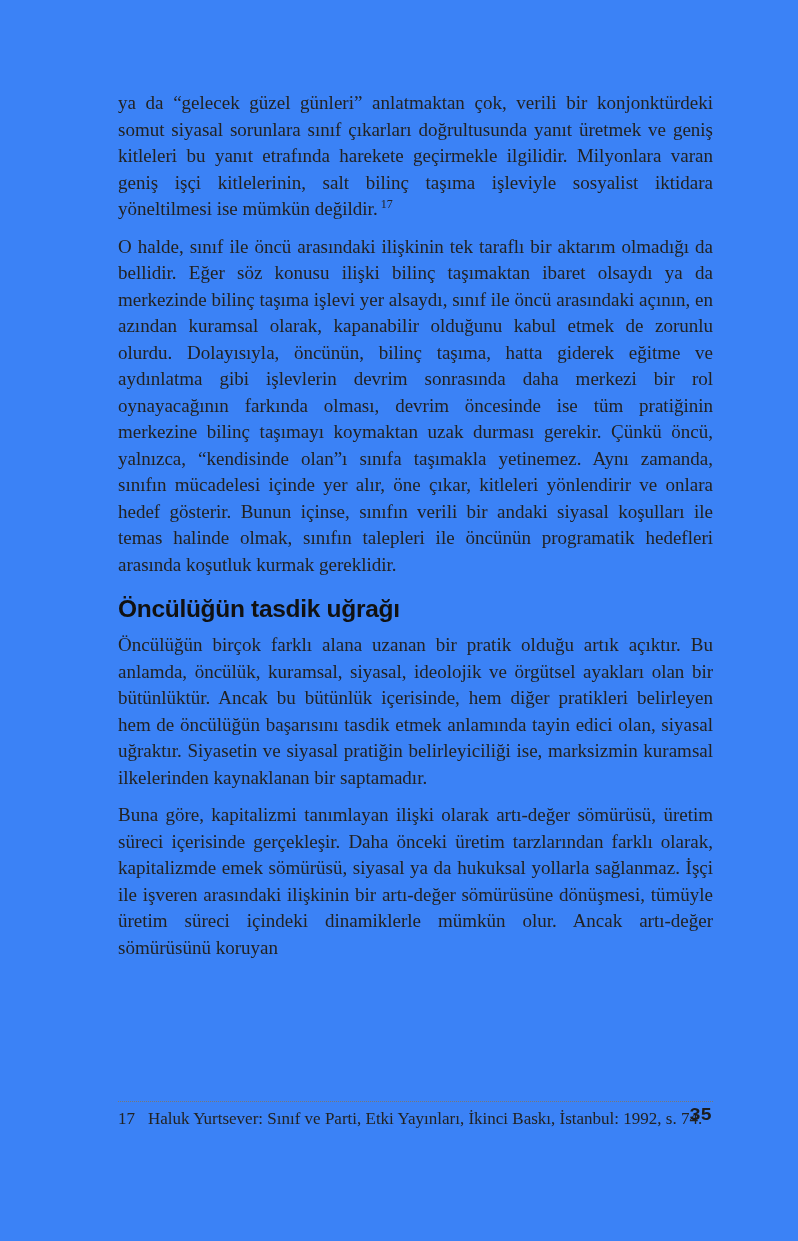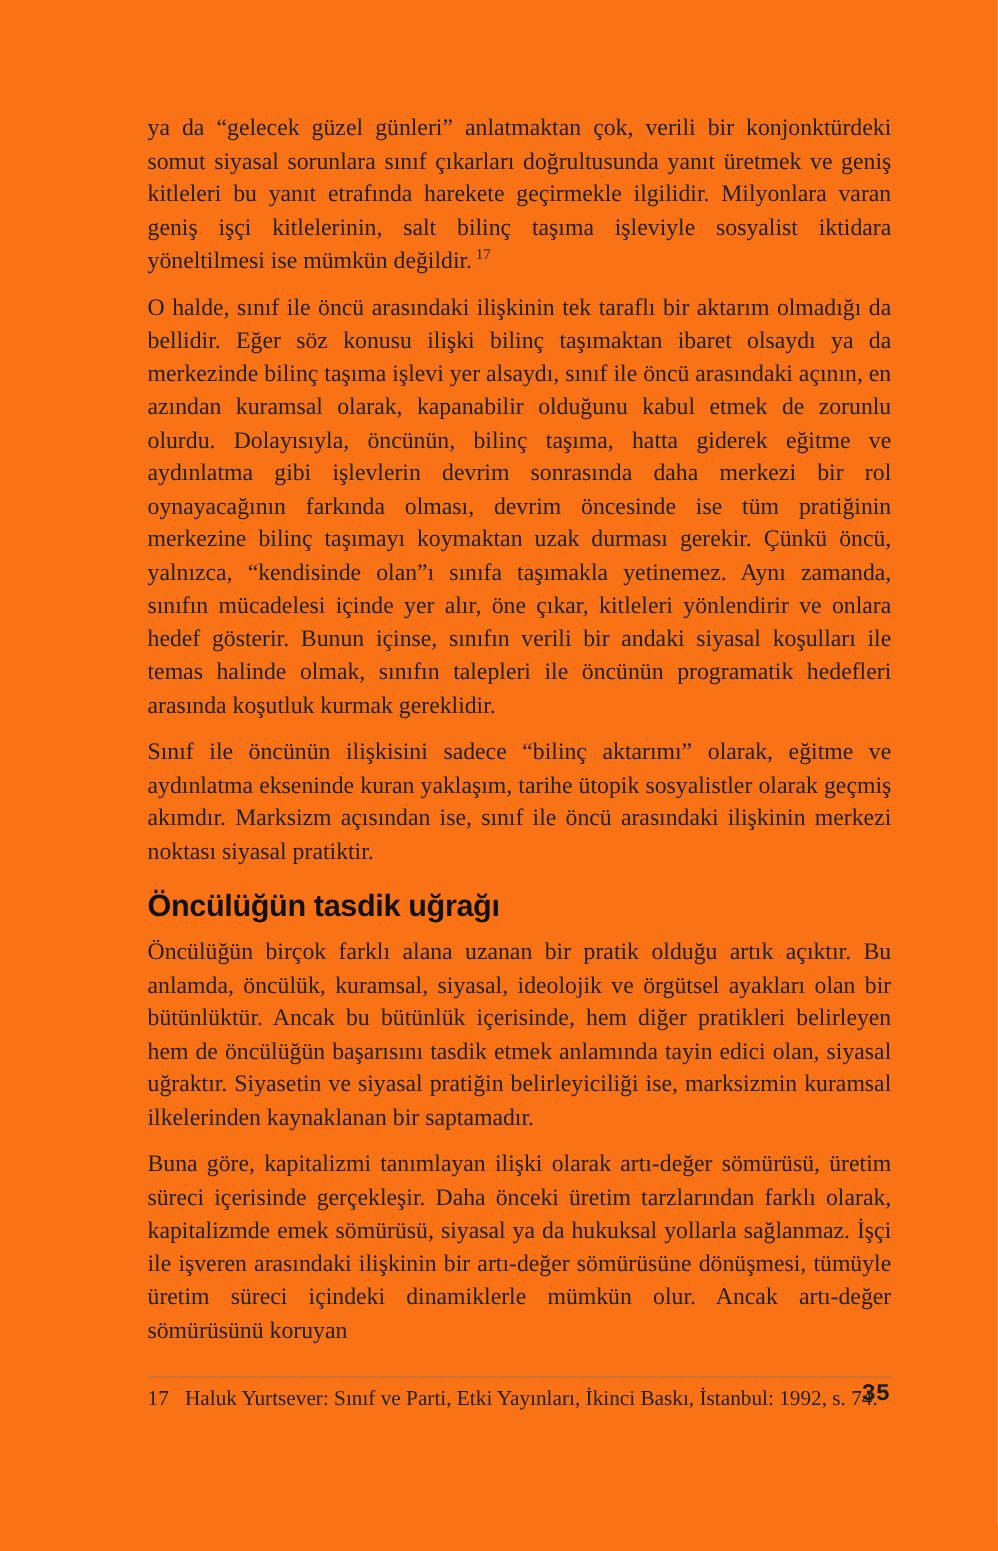--- a/index.html
+++ b/index.html
@@ -11,21 +11,21 @@
     height: 1241px;
     background: #ffffff;
     position: relative;
     font-family: "Liberation Serif", serif;
     color: #222222;
     overflow: hidden;
   }
   .page {
     position: absolute;
     inset: 0;
-    background: #f97316;
+    background: #3b82f6;
   }
   .content {
     position: absolute;
     left: 118px;
     top: 90px;
     width: 595px;
     height: 1005px;
     overflow: hidden;
   }
   .body-para {
@@ -82,21 +82,20 @@
 <body>
 
 <div class="page">
 
   <div class="content">
 
     <p class="body-para"><span>ya da “gelecek güzel günleri” anlatmaktan çok, verili bir konjonktürdeki somut siyasal sorunlara sınıf çıkarları doğrultusunda yanıt üretmek ve geniş kitleleri bu yanıt etrafında harekete geçirmekle ilgilidir. Milyonlara varan geniş işçi kitlelerinin, salt bilinç taşıma işleviyle sosyalist iktidara yöneltilmesi ise mümkün değildir.</span><sup class="fn-ref">17</sup></p>
 
     <p class="body-para">O halde, sınıf ile öncü arasındaki ilişkinin tek taraflı bir aktarım olmadığı da bellidir. Eğer söz konusu ilişki bilinç taşımaktan ibaret olsaydı ya da merkezinde bilinç taşıma işlevi yer alsaydı, sınıf ile öncü arasındaki açının, en azından kuramsal olarak, kapanabilir olduğunu kabul etmek de zorunlu olurdu. Dolayısıyla, öncünün, bilinç taşıma, hatta giderek eğitme ve aydınlatma gibi işlevlerin devrim sonrasında daha merkezi bir rol oynayacağının farkında olması, devrim öncesinde ise tüm pratiğinin merkezine bilinç taşımayı koymaktan uzak durması gerekir. Çünkü öncü, yalnızca, “kendisinde olan”ı sınıfa taşımakla yetinemez. Aynı zamanda, sınıfın mücadelesi içinde yer alır, öne çıkar, kitleleri yönlendirir ve onlara hedef gösterir. Bunun içinse, sınıfın verili bir andaki siyasal koşulları ile temas halinde olmak, sınıfın talepleri ile öncünün programatik hedefleri arasında koşutluk kurmak gereklidir.</p>
 
-    <p class="body-para">Sınıf ile öncünün ilişkisini sadece “bilinç aktarımı” olarak, eğitme ve aydınlatma ekseninde kuran yaklaşım, tarihe ütopik sosyalistler olarak geçmiş akımdır. Marksizm açısından ise, sınıf ile öncü arasındaki ilişkinin merkezi noktası siyasal pratiktir.</p>
 
     <h2 class="section-heading">Öncülüğün tasdik uğrağı</h2>
 
     <p class="body-para">Öncülüğün birçok farklı alana uzanan bir pratik olduğu artık açıktır. Bu anlamda, öncülük, kuramsal, siyasal, ideolojik ve örgütsel ayakları olan bir bütünlüktür. Ancak bu bütünlük içerisinde, hem diğer pratikleri belirleyen hem de öncülüğün başarısını tasdik etmek anlamında tayin edici olan, siyasal uğraktır. Siyasetin ve siyasal pratiğin belirleyiciliği ise, marksizmin kuramsal ilkelerinden kaynaklanan bir saptamadır.</p>
 
     <p class="body-para">Buna göre, kapitalizmi tanımlayan ilişki olarak artı-değer sömürüsü, üretim süreci içerisinde gerçekleşir. Daha önceki üretim tarzlarından farklı olarak, kapitalizmde emek sömürüsü, siyasal ya da hukuksal yollarla sağlanmaz. İşçi ile işveren arasındaki ilişkinin bir artı-değer sömürüsüne dönüşmesi, tümüyle üretim süreci içindeki dinamiklerle mümkün olur. Ancak artı-değer sömürüsünü koruyan</p>
 
   </div>
 
   <div class="footnote-area">

